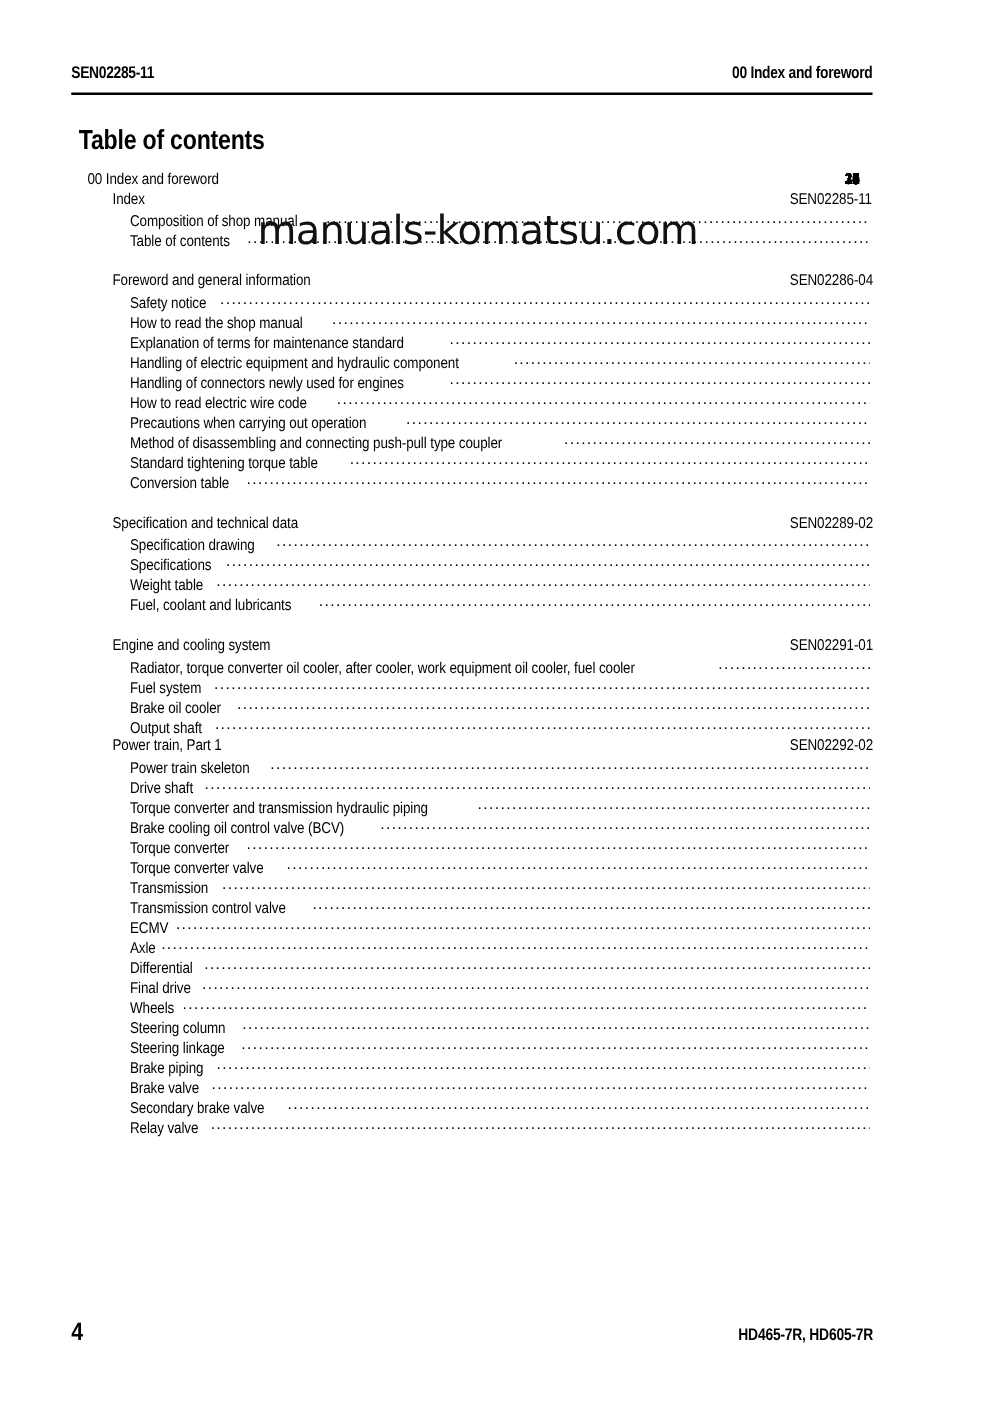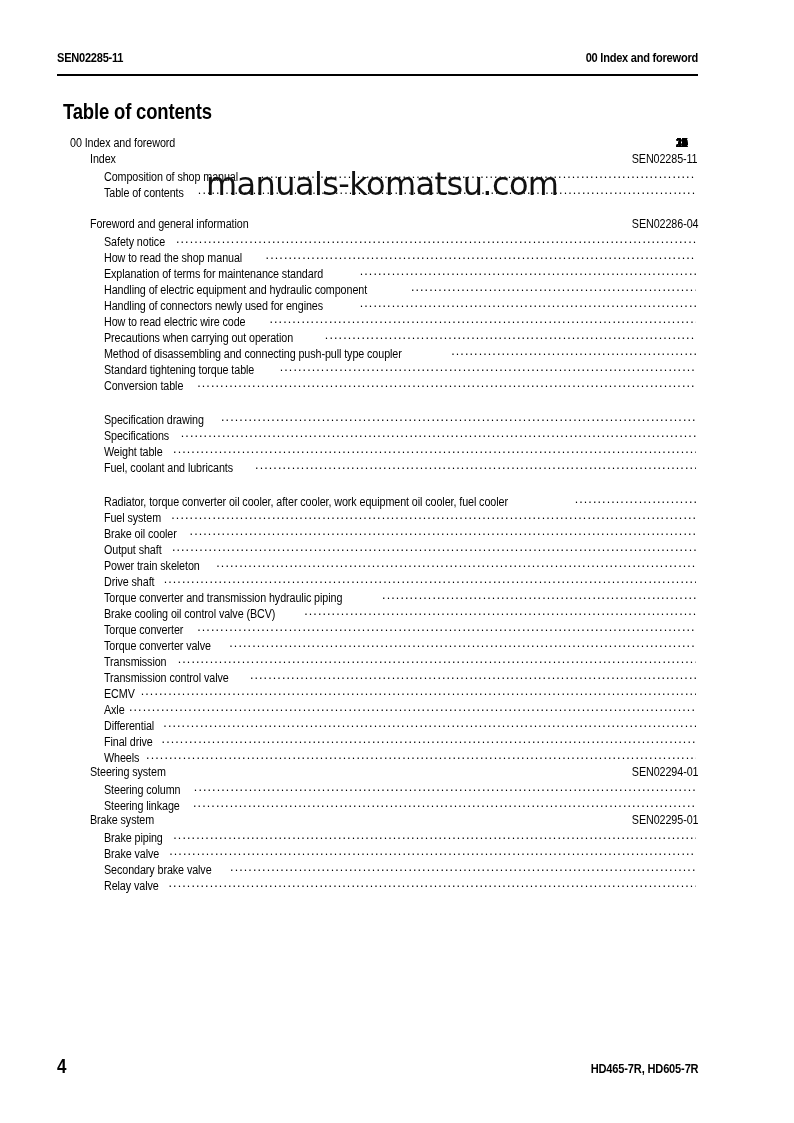--- a/index.html
+++ b/index.html
@@ -256,20 +256,24 @@
           <span class="leader"></span>
           <span class="page">32</span>
         </div>
         <div class="row row-entry">
           <span class="label">Conversion table</span>
           <span class="leader"></span>
           <span class="page">36</span>
         </div>
       </div>
       <div class="chapter">
+        <div class="row row-section">
+          <span class="label">Specification and technical data</span>
+          <span class="sen">SEN02289-02</span>
+        </div>
         <div class="row row-entry">
           <span class="label">Specification drawing</span>
           <span class="leader"></span>
           <span class="page">2</span>
         </div>
         <div class="row row-entry">
           <span class="label">Specifications</span>
           <span class="leader"></span>
           <span class="page">3</span>
         </div>
@@ -278,40 +282,48 @@
           <span class="leader"></span>
           <span class="page">9</span>
         </div>
         <div class="row row-entry">
           <span class="label">Fuel, coolant and lubricants</span>
           <span class="leader"></span>
           <span class="page">10</span>
         </div>
       </div>
       <div class="chapter">
+        <div class="row row-section">
+          <span class="label">Engine and cooling system</span>
+          <span class="sen">SEN02291-01</span>
+        </div>
         <div class="row row-entry">
           <span class="label">Radiator, torque converter oil cooler, after cooler, work equipment oil cooler, fuel cooler</span>
           <span class="leader"></span>
           <span class="page">2</span>
         </div>
         <div class="row row-entry">
           <span class="label">Fuel system</span>
           <span class="leader"></span>
           <span class="page">4</span>
         </div>
         <div class="row row-entry">
           <span class="label">Brake oil cooler</span>
           <span class="leader"></span>
           <span class="page">5</span>
         </div>
         <div class="row row-entry">
           <span class="label">Output shaft</span>
           <span class="leader"></span>
           <span class="page">6</span>
         </div>
+        <div class="row row-section">
+          <span class="label">Power train, Part 1</span>
+          <span class="sen">SEN02292-02</span>
+        </div>
         <div class="row row-entry">
           <span class="label">Power train skeleton</span>
           <span class="leader"></span>
           <span class="page">2</span>
         </div>
         <div class="row row-entry">
           <span class="label">Drive shaft</span>
           <span class="leader"></span>
           <span class="page">4</span>
         </div>
@@ -363,37 +375,29 @@
         <div class="row row-entry">
           <span class="label">Final drive</span>
           <span class="leader"></span>
           <span class="page">5</span>
         </div>
         <div class="row row-entry">
           <span class="label">Wheels</span>
           <span class="leader"></span>
           <span class="page">6</span>
         </div>
-        <div class="row row-section">
-          <span class="label">Steering system</span>
-          <span class="sen">SEN02294-01</span>
-        </div>
         <div class="row row-entry">
           <span class="label">Steering column</span>
           <span class="leader"></span>
           <span class="page">2</span>
         </div>
         <div class="row row-entry">
           <span class="label">Steering linkage</span>
           <span class="leader"></span>
           <span class="page">3</span>
-        </div>
-        <div class="row row-section">
-          <span class="label">Brake system</span>
-          <span class="sen">SEN02295-01</span>
         </div>
         <div class="row row-entry">
           <span class="label">Brake piping</span>
           <span class="leader"></span>
           <span class="page">2</span>
         </div>
         <div class="row row-entry">
           <span class="label">Brake valve</span>
           <span class="leader"></span>
           <span class="page">4</span>

